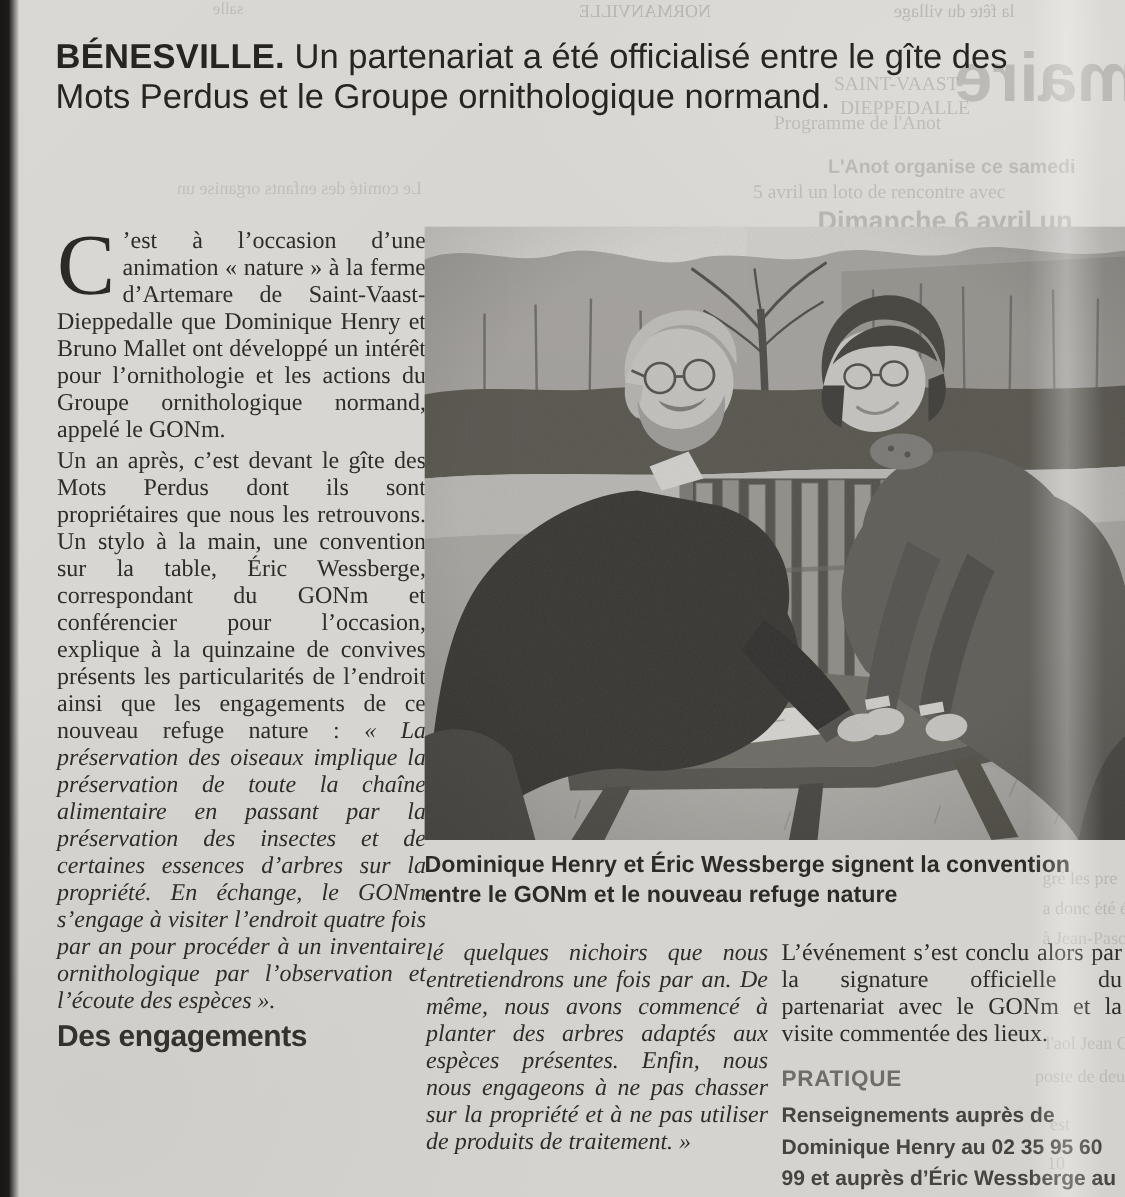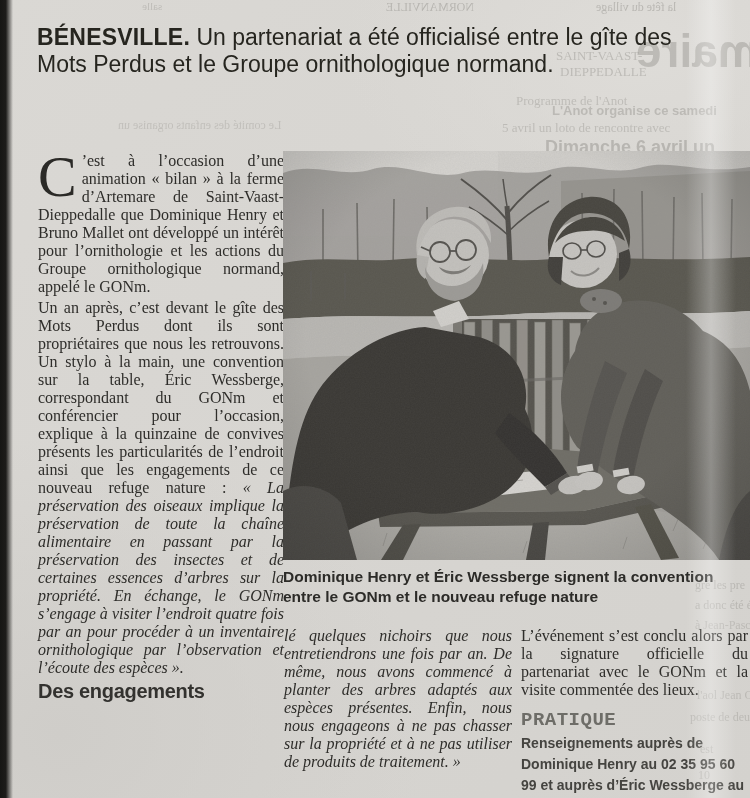--- a/index.html
+++ b/index.html
@@ -29,21 +29,21 @@
 
   .col{position:absolute;text-align:justify;font-size:16px;line-height:18px;color:#2e2d2a;}
   .col p{margin:0 0 3px 0;}
   .col-left{left:38px;top:152px;width:246px;height:646px;}
   .col-mid{left:284px;top:627px;width:228px;font-style:italic;}
   .col-right{left:521px;top:627px;width:227px;}
   .dropcap{float:left;font-size:58px;line-height:46px;padding:2px 5px 0 0;color:#2b2a27;}
   .q{font-style:italic;}
   .subhead{font-family:"Liberation Sans",sans-serif;font-size:20px;font-weight:bold;
     color:#33322f;margin:5px 0 4px 0;letter-spacing:-.3px;}
-  .pratique-label{font-family:Liberation Mono, monospace;font-weight:bold;font-size:19px;
+  .pratique-label{font-family:Liberation Sans, sans-serif;font-weight:bold;font-size:15px;
     letter-spacing:.5px;color:#6e6d68;margin:12px 0 4px 0;}
   .pratique-text{font-family:"Liberation Sans",sans-serif;font-weight:bold;font-size:14px;
     line-height:21px;color:#454440;text-align:left !important;}
 
   .photo{position:absolute;left:283px;top:151px;width:467px;margin:0;}
   .photo svg{display:block;}
   .photo figcaption{margin-top:7px;width:445px;
     font-family:"Liberation Sans",sans-serif;font-weight:bold;font-size:15.5px;
     line-height:1.28;color:#2c2b28;}
 </style>
@@ -52,41 +52,41 @@
 
 <div class="page">
 
   <div id="bleed-layer">
       <span class="bleed mir" style="left: 596px; top: 0px; font-size: 12px; opacity: 0.5;">la fête du village</span>
       <span class="bleed mir" style="left: 386px; top: 0px; font-size: 12px; opacity: 0.5;">NORMANVILLE</span>
       <span class="bleed mir" style="left: 142px; top: 0px; font-size: 11px; opacity: 0.4;">salle</span>
       <span class="bleed mir b" style="left: 636px; top: 24px; font-size: 46px; opacity: 0.45;">maire</span>
       <span class="bleed" style="left: 556px; top: 48px; font-size: 13px; opacity: 0.45;">SAINT-VAAST-</span>
       <span class="bleed" style="left: 560px; top: 64px; font-size: 13px; opacity: 0.45;">DIEPPEDALLE</span>
-      <span class="bleed" style="left: 516px; top: 93px; font-size: 13px; opacity: 0.42; text-align: right;">Programme de l'Anot</span>
+      <span class="bleed" style="left: 516px; top: 74px; font-size: 13px; opacity: 0.42; text-align: right;">Programme de l'Anot</span>
       <span class="bleed b" style="left: 508px; top: 103px; font-size: 13px; opacity: 0.45; margin-left: 44px;">L'Anot organise ce samedi</span>
       <span class="bleed" style="left: 502px; top: 120px; font-size: 13px; opacity: 0.42;">5 avril un loto de rencontre avec</span>
       <span class="bleed b" style="left: 545px; top: 137px; font-size: 18px; opacity: 0.5;">Dimanche 6 avril un</span>
       <span class="bleed mir" style="left: 118px; top: 118px; font-size: 12px; opacity: 0.35;">Le comité des enfants organise un</span>
       <span class="bleed" style="left: 695px; top: 578px; font-size: 12px; opacity: 0.45;">gré les pre</span>
       <span class="bleed" style="left: 695px; top: 598px; font-size: 12px; opacity: 0.45;">a donc été élu avec 7 voix</span>
       <span class="bleed" style="left: 695px; top: 618px; font-size: 12px; opacity: 0.4;">à Jean-Pascal Blumière et</span>
       <span class="bleed" style="left: 697px; top: 688px; font-size: 12px; opacity: 0.4;">l'aol Jean Coq</span>
       <span class="bleed" style="left: 690px; top: 710px; font-size: 12px; opacity: 0.4;">poste de deuxième a</span>
       <span class="bleed" style="left: 700px; top: 742px; font-size: 12px; opacity: 0.4;">est</span>
       <span class="bleed" style="left: 698px; top: 768px; font-size: 12px; opacity: 0.4;">10</span>
     </div>
 
   <header class="kicker">
     <span class="kicker-town">BÉNESVILLE.</span><span> Un partenariat a été officialisé entre le gîte des Mots Perdus et le Groupe ornithologique normand.</span>
   </header>
 
 
   <div class="col col-left">
-    <p class="lead"><span class="dropcap">C</span><span>’est à l’occasion d’une animation « bilan » à la ferme d’Artemare de Saint-Vaast-Dieppedalle que Dominique Henry et Bruno Mallet ont développé un intérêt pour l’ornithologie et les actions du Groupe ornithologique normand, appelé le GONm.</span></p>
+    <p class="lead"><span class="dropcap">C</span><span>’est à l’occasion d’une animation « nature » à la ferme d’Artemare de Saint-Vaast-Dieppedalle que Dominique Henry et Bruno Mallet ont développé un intérêt pour l’ornithologie et les actions du Groupe ornithologique normand, appelé le GONm.</span></p>
     <p><span>Un an après, c’est devant le gîte des Mots Perdus dont ils sont propriétaires que nous les retrouvons. Un stylo à la main, une convention sur la table, Éric Wessberge, correspondant du GONm et conférencier pour l’occasion, explique à la quinzaine de convives présents les particularités de l’endroit ainsi que les engagements de ce nouveau refuge nature : </span><span class="q">« La préservation des oiseaux implique la préservation de toute la chaîne alimentaire en passant par la préservation des insectes et de certaines essences d’arbres sur la propriété. En échange, le GONm s’engage à visiter l’endroit quatre fois par an pour procéder à un inventaire ornithologique par l’observation et l’écoute des espèces ».</span></p>
     <h2 class="subhead">Des engagements</h2>
   </div>
 
   <figure class="photo">
     <svg width="467" height="409" viewBox="0 0 467 409" xmlns="http://www.w3.org/2000/svg" role="img">
       <defs>
         <linearGradient id="sky" x1="0" y1="0" x2="0" y2="1">
           <stop offset="0" stop-color="#d1cfcb"></stop>
             <stop offset="1" stop-color="#c2c0bc"></stop>

